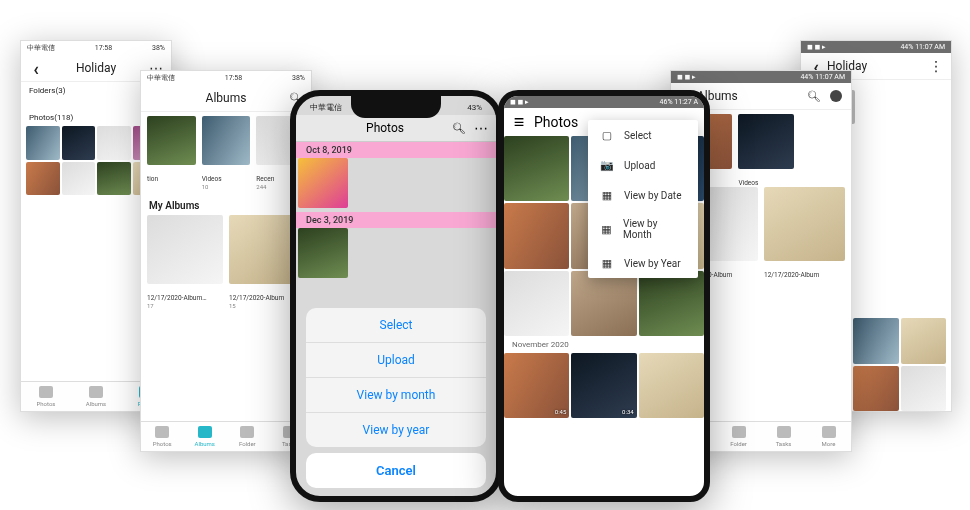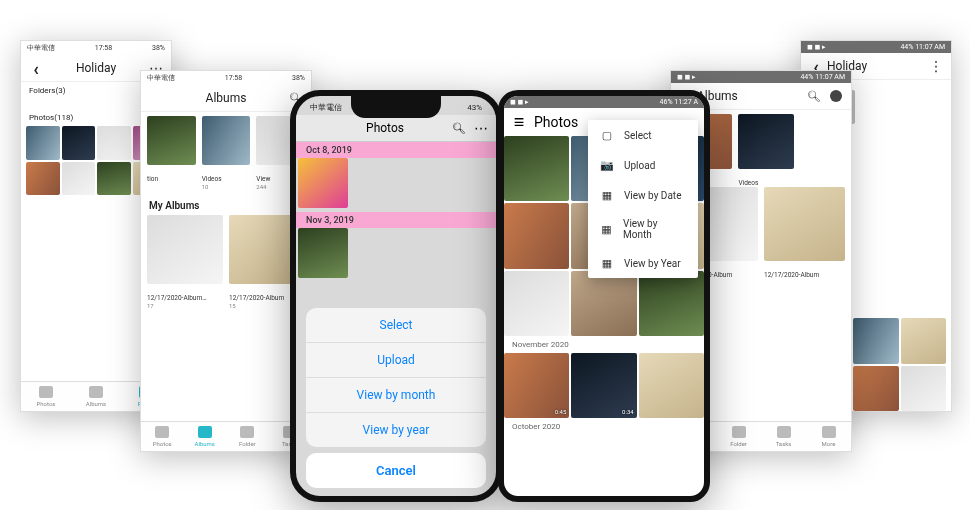--- a/index.html
+++ b/index.html
@@ -124,21 +124,21 @@
           <div class="thumb cD"></div>
           <div class="cap">tion</div>
         </div>
       <div class="albumcell" style="width:33%">
           <div class="thumb cB"></div>
           <div class="cap">Videos</div>
           <div class="sub">10</div>
         </div>
       <div class="albumcell" style="width:33%">
           <div class="thumb cG"></div>
-          <div class="cap">View</div>
+          <div class="cap">Recen</div>
           <div class="sub">244</div>
         </div>
     </div>
     <div class="section" style="font-weight:600;font-size:10px;margin-top:6px">My Albums</div>
     <div class="hrow">
       <div class="albumcell" style="width:50%">
           <div class="thumb cG" style="aspect-ratio:1.1"></div>
           <div class="cap">12/17/2020-Album…</div>
           <div class="sub">17</div>
         </div>
@@ -258,21 +258,21 @@
         <span class="title">Photos</span>
         <span style="display:flex;gap:8px">
           <span class="ico search"></span>
           <span class="ico more"></span>
         </span>
       </div>
       <div class="datehdr">Oct 8, 2019</div>
       <div style="display:flex;gap:2px;padding:0 2px">
         <div class="thumb cH" style="width:50px;height:50px"></div>
       </div>
-      <div class="datehdr" style="margin-top:4px">Nov 3, 2019</div>
+      <div class="datehdr" style="margin-top:4px">Dec 3, 2019</div>
       <div style="display:flex;gap:2px;padding:0 2px">
         <div class="thumb cD" style="width:50px;height:50px"></div>
       </div>
       <div class="sheet">
         <div class="opts">
           <div class="opt">Select</div>
           <div class="opt">Upload</div>
           <div class="opt">View by month</div>
           <div class="opt">View by year</div>
         </div>
@@ -305,21 +305,20 @@
     <div class="section" style="color:#666">November 2020</div>
     <div class="thumbgrid g3" style="gap:2px;padding:0">
       <div class="thumb cA rel">
           <span class="timebadge">0:45</span>
         </div>
       <div class="thumb cI rel">
           <span class="timebadge">0:34</span>
         </div>
       <div class="thumb cE"></div>
     </div>
-    <div class="section" style="color:#666">October 2020</div>
 
     <div class="popmenu" style="top:24px;right:6px;width:110px">
       <div class="popitem">
           <span class="pi">▢</span>
           <span>Select</span>
         </div>
       <div class="popitem">
           <span class="pi">📷</span>
           <span>Upload</span>
         </div>

